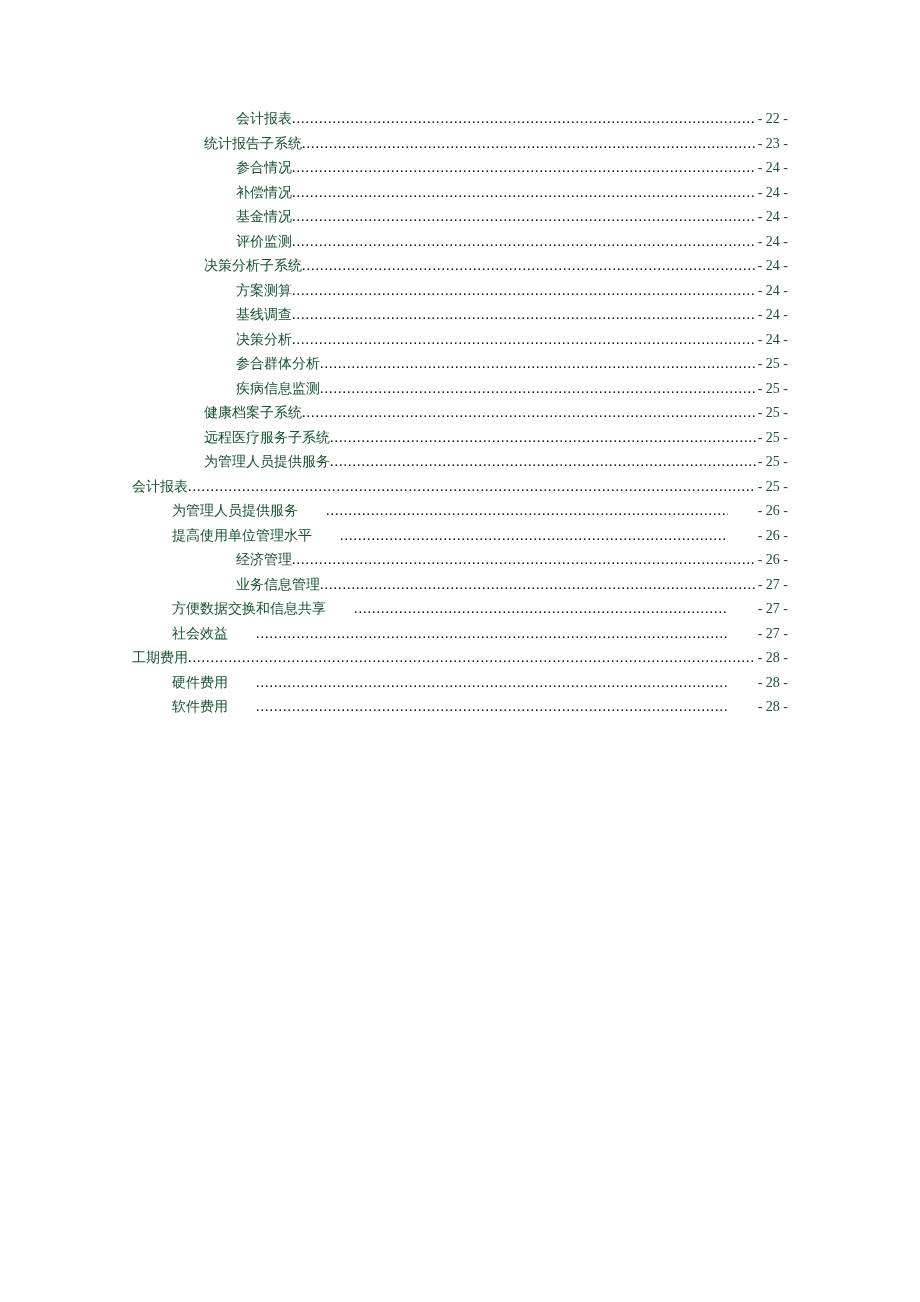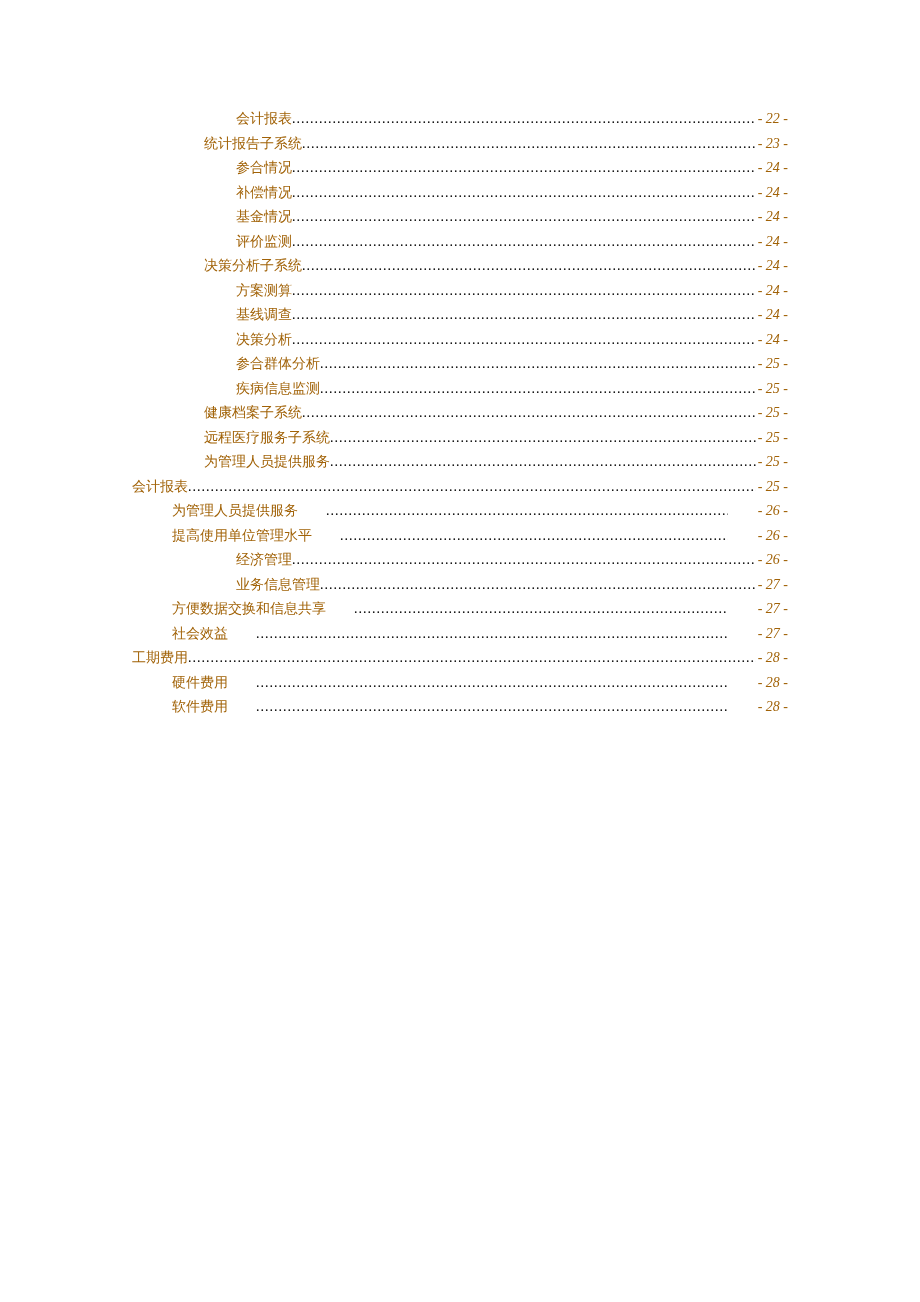--- a/index.html
+++ b/index.html
@@ -8,21 +8,21 @@
     background: #ffffff;
     width: 920px;
     height: 1302px;
   }
   .page {
     box-sizing: border-box;
     width: 920px;
     padding: 112px 132px 0 132px;
     font-family: "SimSun", "Songti SC", serif;
     font-size: 14px;
-    color: #a16207;
+    color: #14532d;
     line-height: 1.0;
   }
   .toc-row {
     display: flex;
     align-items: baseline;
     white-space: nowrap;
     margin: 0 0 10.5px 0;
   }
   .toc-title {
     flex: 0 0 auto;
@@ -32,21 +32,20 @@
     overflow: hidden;
     letter-spacing: 1px;
     color: #000;
   }
   .toc-leader::after {
     content: "........................................................................................................................................................................................................";
   }
   .toc-page {
     flex: 0 0 auto;
     padding-left: 2px;
-    font-style: italic;
   }
   .lvl-0 { padding-left: 0px; }
   .lvl-1 { padding-left: 40px; gap: 28px; }
   .lvl-2 { padding-left: 72px; }
   .lvl-3 { padding-left: 104px; }
 </style>
 </head>
 <body>
 
 <div class="page">

